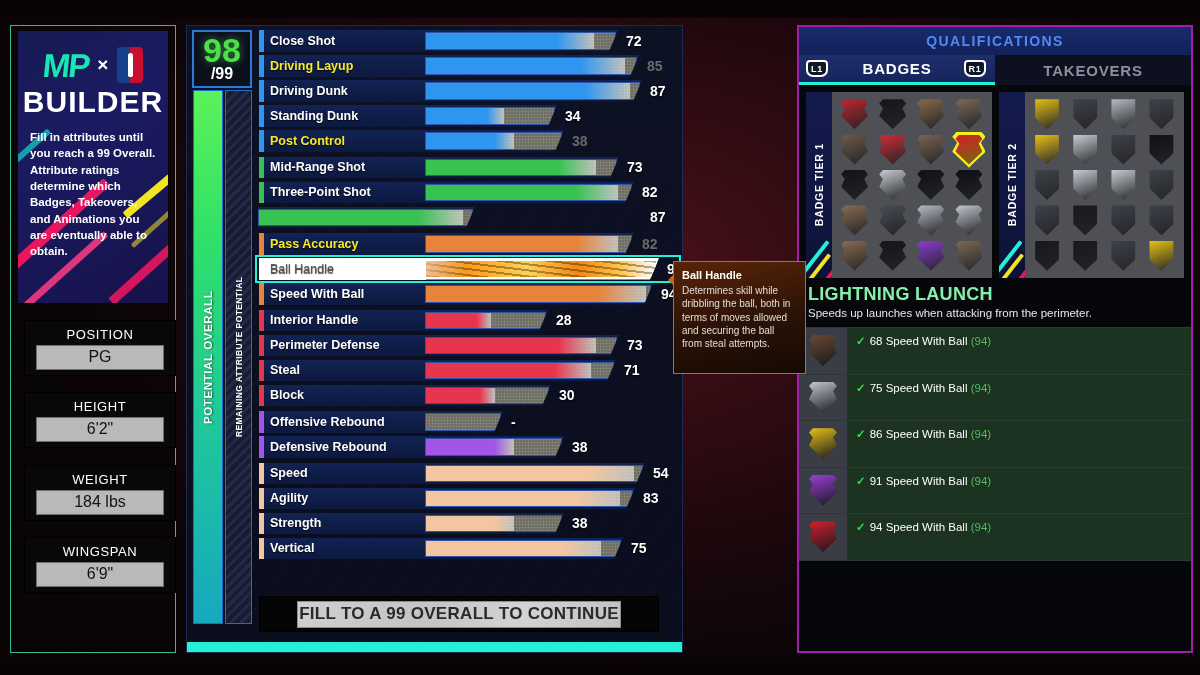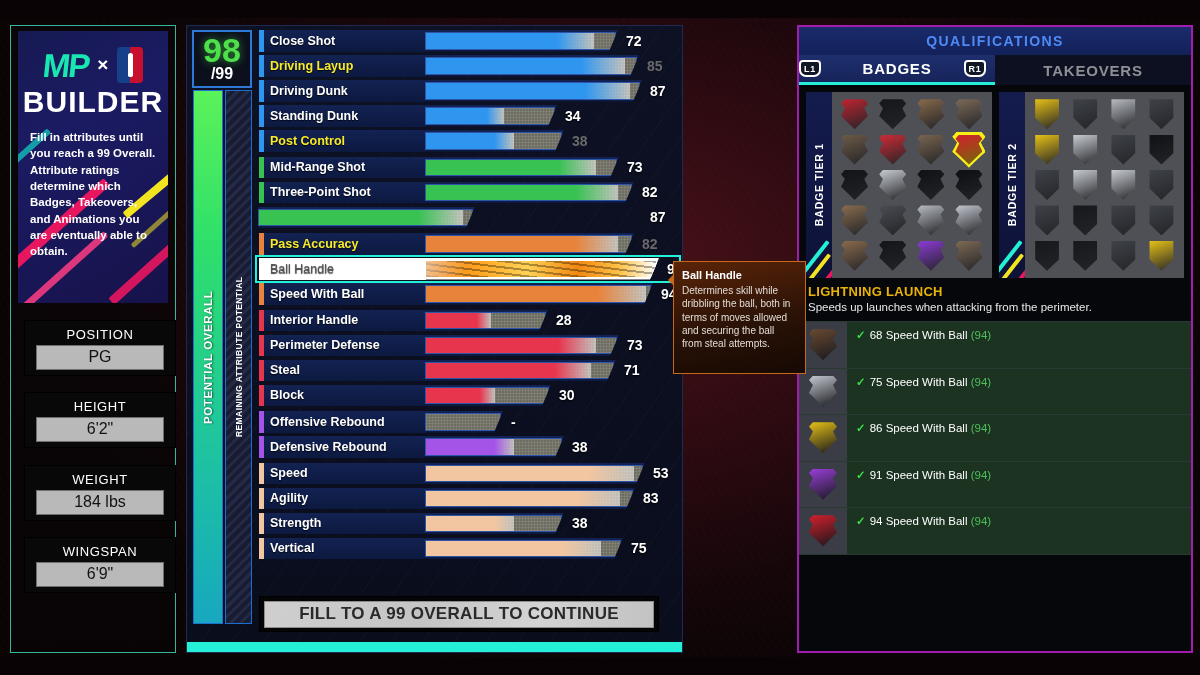--- a/index.html
+++ b/index.html
@@ -195,21 +195,21 @@
       repeating-linear-gradient(7deg, rgba(0,0,0,.32) 0px, rgba(0,0,0,.32) 2px, transparent 2px, transparent 6px),
       linear-gradient(90deg,#e77a12 0%, #ffa321 22%, #ffd256 44%, #f08712 66%, #ffc247 84%, #ffffff 100%);
   }
 
   #continue-btn {
     position:absolute; left:72px; bottom:20px; width:400px; height:36px;
     background:#050505; border:1px solid #000;
     display:flex; align-items:center; justify-content:center;
   }
   #continue-inner {
-    width:390px; height:27px;
+    width:324px; height:27px;
     background: linear-gradient(100deg,#cfcfcf 0%, #c4c4c4 40%, #d3d3d3 70%, #c2c2c2 100%);
     border:1px solid #8d8d8d;
     display:flex; align-items:center; justify-content:center;
     color:#2a2a2a; font-size:17px; font-weight:600; letter-spacing:.3px;
   }
 
   
   #tooltip {
     position:absolute; left:673px; top:261px; width:133px; height:113px;
     background: linear-gradient(170deg,#5a2408 0%, #2a1206 55%, #160903 100%);
@@ -238,21 +238,21 @@
     font-size:15px; font-weight:bold; letter-spacing:.8px; }
   .tab.active { background: linear-gradient(180deg,#1e2f6e,#16245a); color:#fff;
     border-bottom:3px solid #23f0d6; }
   .tab.inactive { background:#0c1020; color:#8f8f96; }
   .shoulder {
     position:absolute; width:22px; height:17px; border:2px solid #fff;
     border-radius:4px 4px 7px 7px; background:#101828;
     display:flex; align-items:center; justify-content:center;
     color:#fff; font-size:9px; font-weight:bold;
   }
-  .shoulder.l { left:0; } .shoulder.r { right:9px; }
+  .shoulder.l { left:7px; } .shoulder.r { right:9px; }
 
   #tiers { display:flex; gap:7px; padding:7px 7px 0 7px; }
   .tier { flex:1; display:flex; background:#090d18; height:186px; }
   .tier-label {
     width:26px; background: linear-gradient(180deg,#141c4e 0%,#101640 62%, #0d1236 100%);
     position:relative; overflow:hidden;
     display:flex; align-items:center; justify-content:center;
   }
   .tier-label span {
     color:#fff; font-size:10.5px; font-weight:bold; letter-spacing:.8px;
@@ -278,21 +278,21 @@
   }
   .bdg.sel::after {
     content:""; position:absolute; left:-3px; top:-3px; right:-3px; bottom:-3px;
     border:2px solid #f5f015; z-index:3;
     clip-path: polygon(14% 0, 86% 0, 100% 14%, 86% 30%, 100% 56%, 50% 100%, 0 56%, 14% 30%, 0 14%);
     background:#f5f015;
   }
   .bdg.sel .shield { position:relative; z-index:4; }
 
   #badge-info { padding:6px 9px 8px 9px; background:#05070b; }
-  #badge-name { color:#eab308; font-size:13px; font-weight:bold; letter-spacing:.3px; }
+  #badge-name { color:#86efac; font-size:18px; font-weight:bold; letter-spacing:.3px; }
   #badge-desc { color:#e8e8e8; font-size:11.5px; margin-top:2px; }
 
   #req-list { border-top:1px solid #2a3a33; }
   .req-row {
     display:flex; align-items:flex-start; height:46.5px;
     border-bottom:1px solid #2a3a33; background:#1b3320;
   }
   .req-icon-cell {
     width:48px; height:100%; background:#3a3d46;
     display:flex; align-items:center; justify-content:center; flex-shrink:0;
@@ -594,21 +594,21 @@
           <div class="attr-name-wrap">
             <div class="attr-accent" style="background: rgb(242, 198, 160);"></div>
             <div class="attr-name">Speed</div>
           </div>
           <div class="attr-track" style="width: 220px;">
             <div class="attr-meter">
               <div class="attr-empty"></div>
               <div class="attr-fill" style="width: 96.4247%; background: linear-gradient(90deg, rgb(242, 198, 160) 0%, rgb(242, 198, 160) 78%, rgba(255, 255, 255, 0.55) 100%);"></div>
             </div>
           </div>
-          <div class="attr-val" style="left: 394px;">53</div>
+          <div class="attr-val" style="left: 394px;">54</div>
         </div>
         <div class="attr-row">
           <div class="attr-name-wrap">
             <div class="attr-accent" style="background: rgb(242, 198, 160);"></div>
             <div class="attr-name">Agility</div>
           </div>
           <div class="attr-track" style="width: 210px;">
             <div class="attr-meter">
               <div class="attr-empty"></div>
               <div class="attr-fill" style="width: 94.019%; background: linear-gradient(90deg, rgb(242, 198, 160) 0%, rgb(242, 198, 160) 78%, rgba(255, 255, 255, 0.55) 100%);"></div>

